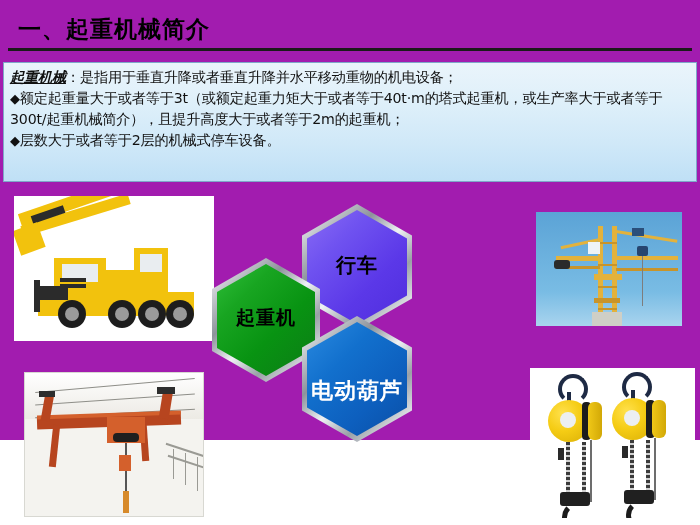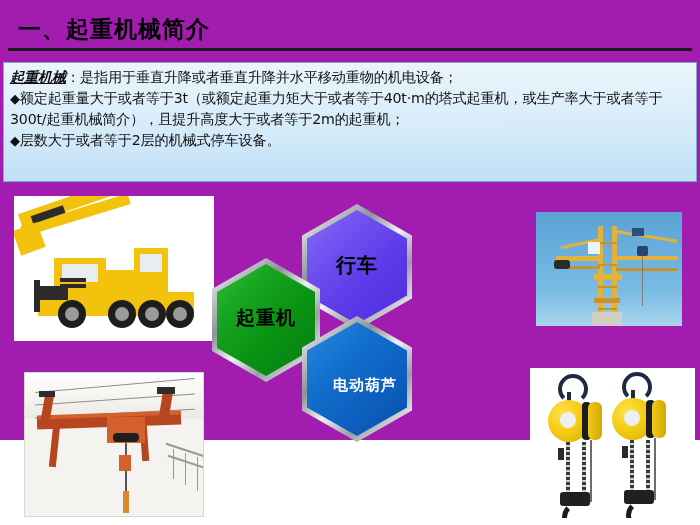--- a/index.html
+++ b/index.html
@@ -72,21 +72,21 @@
   #hex-purple{left:302px;top:204px;width:110px;height:126px;}
   #hex-purple .face{background:linear-gradient(135deg,#8a6cf5 0%,#6f52f0 30%,#5b38e8 65%,#4f2ddd 100%);}
   #hex-purple .hexlabel{top:48px;font-size:20px;color:#000;}
 
   #hex-orange{left:392px;top:262px;width:108px;height:124px;}
   #hex-orange .face{background:linear-gradient(135deg,#f3a318 0%,#e8940f 32%,#d8860a 66%,#c87a06 100%);}
   #hex-orange .hexlabel{top:47px;font-size:19px;color:#ffffff;}
 
   #hex-blue{left:302px;top:316px;width:110px;height:126px;}
   #hex-blue .face{background:linear-gradient(135deg,#2a8ae0 0%,#1270cd 34%,#0d5fbe 68%,#0a4fa6 100%);}
-  #hex-blue .hexlabel{top:60px;font-size:15px;color:#ffffff;padding-left:8px;}
+  #hex-blue .hexlabel{top:60px;font-size:22px;color:#ffffff;}
 
   
   .tc-body{position:absolute;background:#f2c20d;}
   .tc-dark{position:absolute;background:#2b2b2b;}
   .tc-glass{position:absolute;background:#e9edf0;}
   .wheel{position:absolute;border-radius:50%;background:#1d1d1d;}
   .wheel::after{content:"";position:absolute;left:24%;top:24%;width:52%;height:52%;border-radius:50%;background:#9a9a9a;}
 
   
   .sky{position:absolute;left:0;top:0;width:100%;height:100%;background:linear-gradient(180deg,#5ba3d6 0%,#79bce4 70%,#a9d4ee 100%);}

